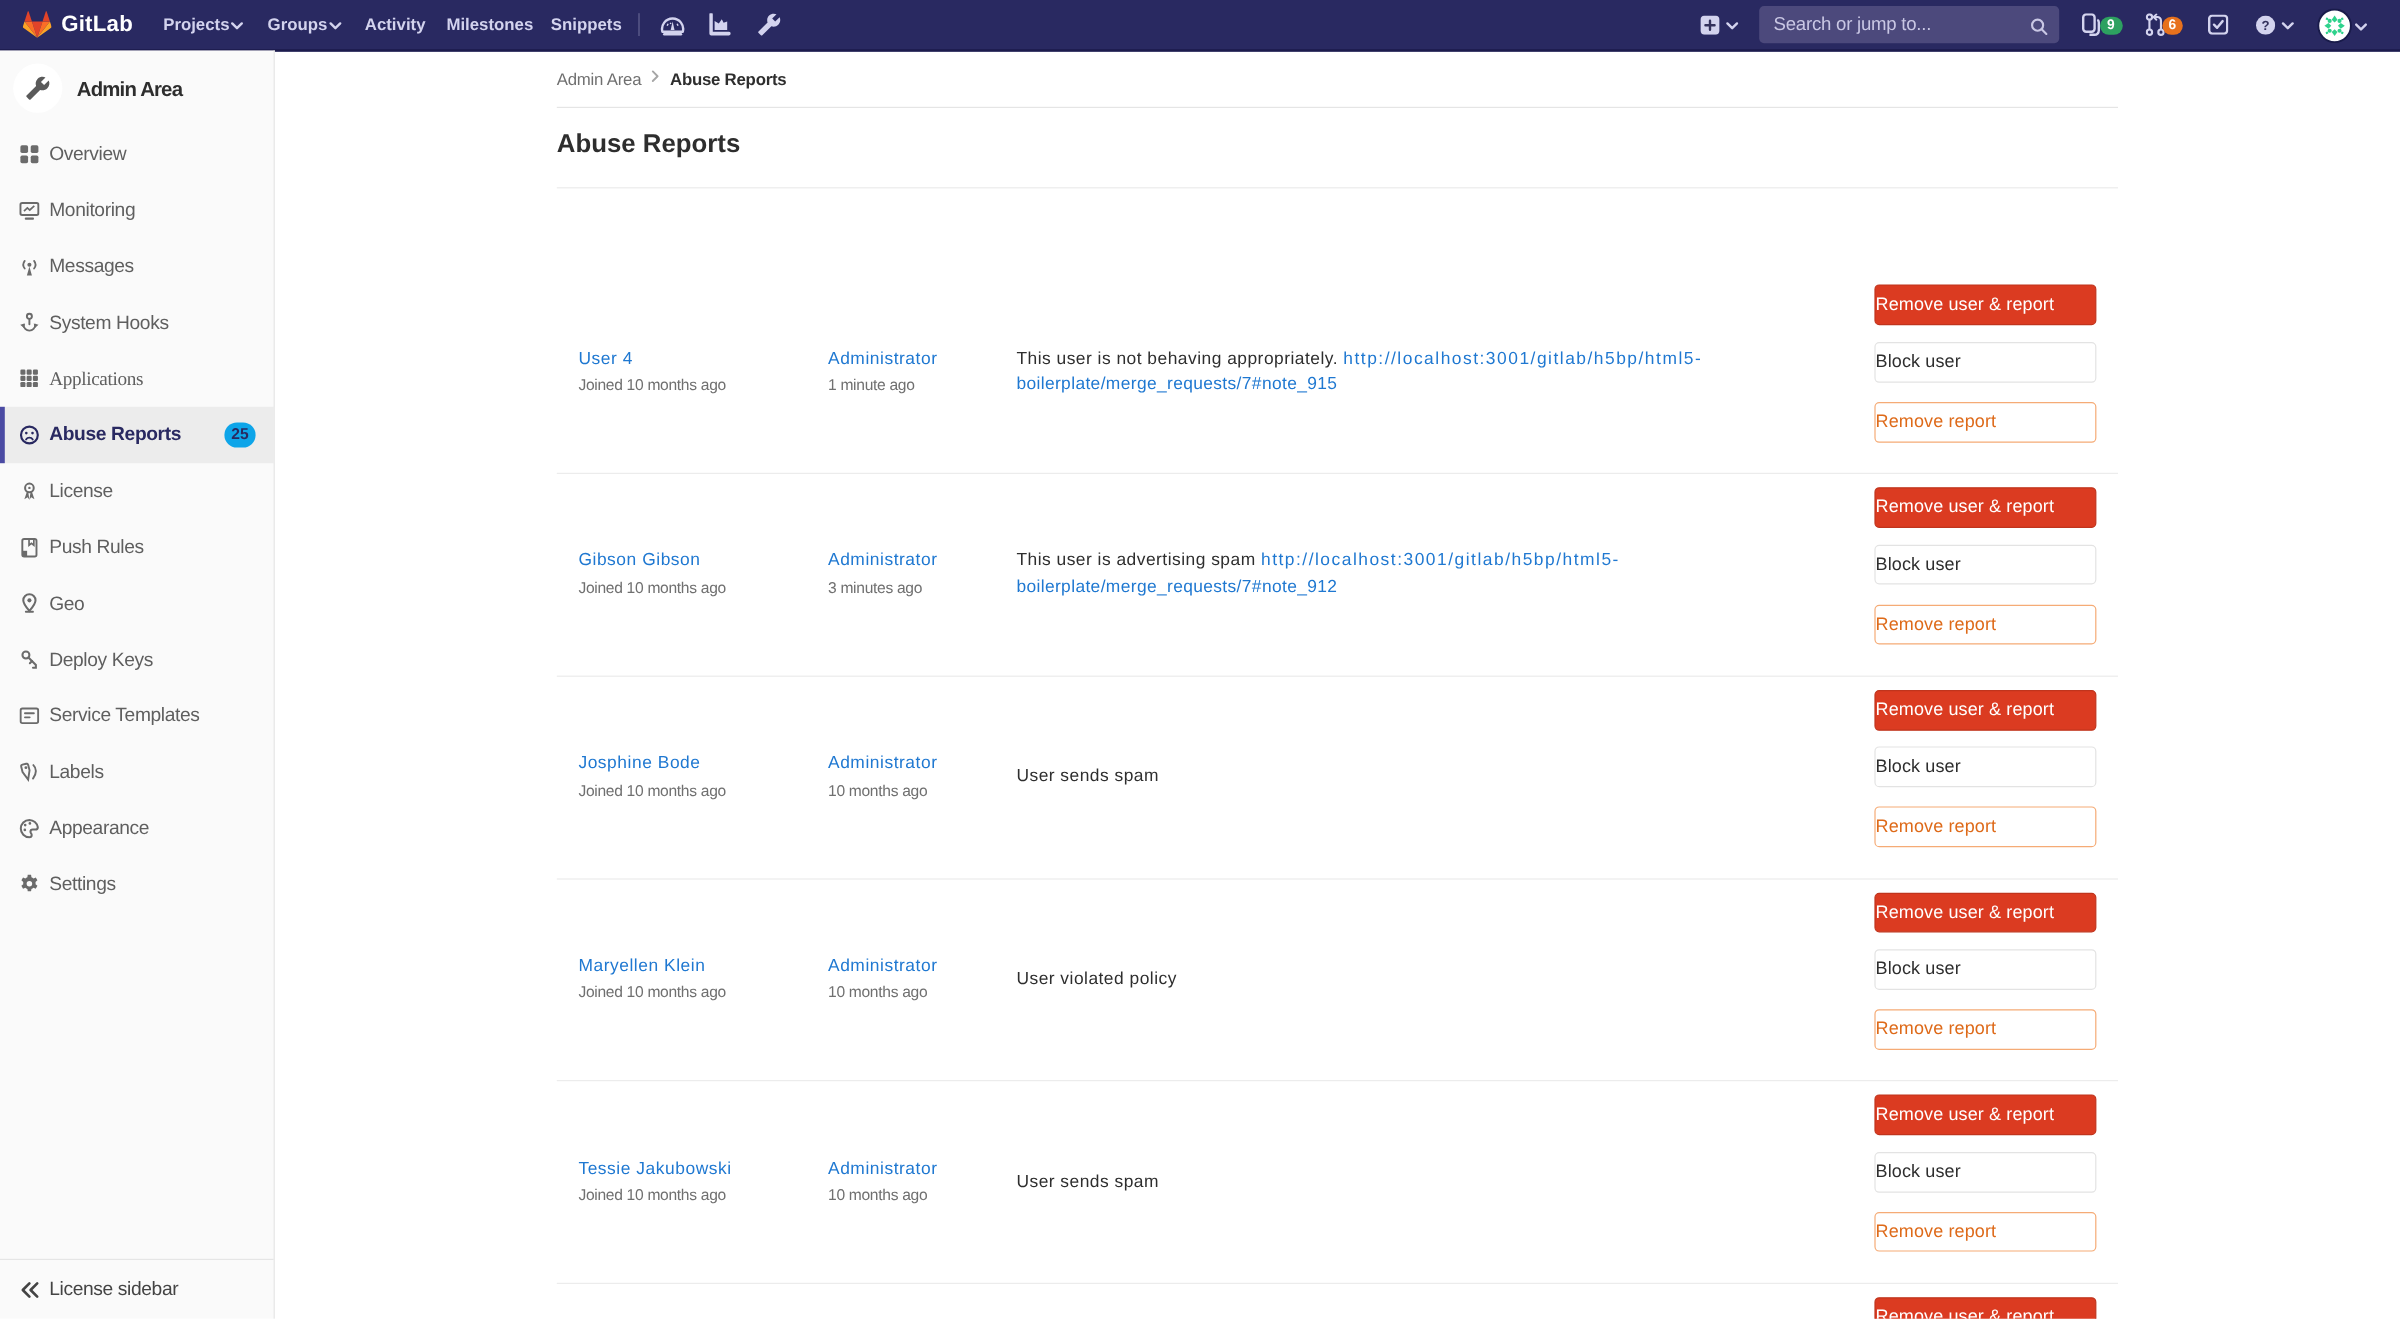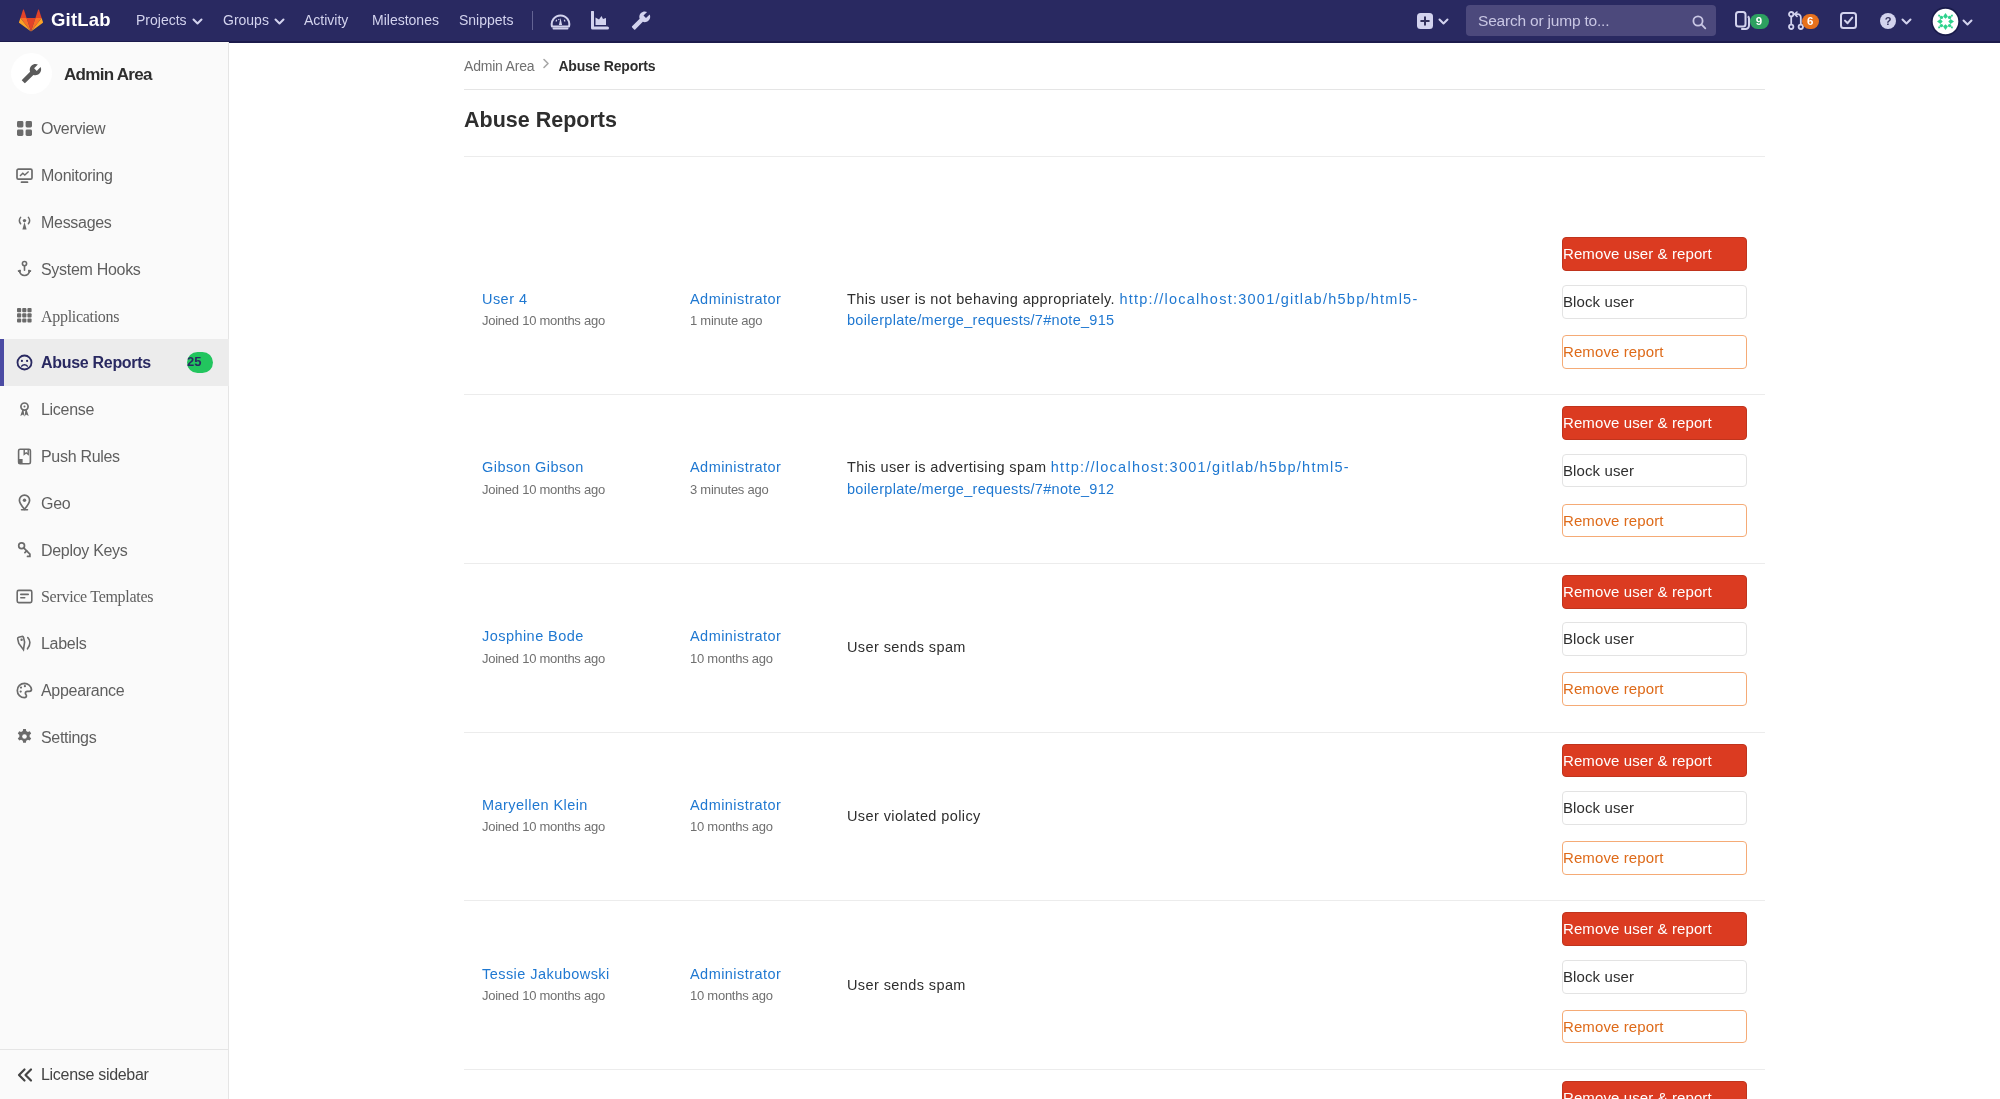--- a/index.html
+++ b/index.html
@@ -6,21 +6,21 @@
   font-family:"Liberation Sans", sans-serif; -webkit-font-smoothing:antialiased; }
 #page { position:relative; width:2000px; height:1099px; overflow:hidden; }
 .abs { position:absolute; }
 
 
 #nav { position:absolute; left:0; top:0; width:2000px; height:43px; box-sizing:border-box;
   background:#292961; border-bottom:2.2px solid #1c1b4c; }
 .brand { position:absolute; left:51px; top:0; height:40px; line-height:40px;
   color:#fff; font-size:18.5px; font-weight:700; letter-spacing:0.2px; }
 .nl { position:absolute; top:0; height:36px; line-height:40px; color:#d3d3ee;
-  font-size:14px; }
+  font-size:14px;font-weight:bold; }
 #search { position:absolute; left:1466px; top:4.5px; width:250px; height:31.5px;
   background:#4c497c; border-radius:4px; }
 #search span { position:absolute; left:12px; top:0; line-height:31px; font-size:15.5px; letter-spacing:-0.2px;
   color:#c9c7e4; }
 .pill { position:absolute; top:13.8px; height:15.6px; border-radius:8px; color:#fff;
   font-size:11.5px; font-weight:700; text-align:center; line-height:15.6px; }
 .navdiv { position:absolute; left:532px; top:11px; width:1px; height:19px;
   background:rgba(210,210,240,0.35); }
 
 
@@ -28,21 +28,21 @@
   background:#fafafa; border-right:1px solid #e5e5e5; }
 #sidecircle { position:absolute; left:11px; top:11px; width:41px; height:41px;
   border-radius:50%; background:#fff; }
 #sidetitle { position:absolute; left:64px; top:22px; font-size:17px; letter-spacing:-0.7px; font-weight:700;
   color:#2e2e2e; line-height:22px; }
 .sicon { position:absolute; left:16px; width:17px; height:17px; }
 .slabel { position:absolute; left:41px; font-size:16px; letter-spacing:-0.3px; line-height:22px; }
 .sactive { position:absolute; left:0; width:229px; height:46.8px;
   background:#ececec; border-left:4px solid #4b4ba3; }
 .sbadge { position:absolute; left:187px; width:26px; height:20.5px; border-radius:10.5px;
-  background:#22c55e; color:#292961; font-size:13px; font-weight:700; 
+  background:#0ea5e9; color:#292961; font-size:13px; font-weight:700; text-align:center;
   line-height:20.5px; }
 #collapse-line { position:absolute; left:0; top:1049px; width:228px; height:1px;
   background:#e5e5e5; }
 #collapse-label { position:absolute; left:41px; top:1064px; font-size:16px; letter-spacing:-0.3px;
   color:#444; line-height:22px; }
 
 
 #crumbbar { position:absolute; left:464px; top:42px; width:1301px; height:48px;
   border-bottom:1px solid #e5e5e5; line-height:48px; font-size:14px; letter-spacing:-0.2px; color:#707070; }
 #crumbbar b { color:#2e2e2e; font-weight:600; }
@@ -275,21 +275,21 @@
     <div class="slabel" style="top:539.6px;color:#5f5f5f;">Deploy Keys</div>
 <div class="sicon" style="top:587.9px"><svg width="17" height="17" viewBox="0 0 17 17">
         <g fill="none" stroke="#6b6b6b" stroke-width="1.6">
           <rect x="1.2" y="2.4" width="14.6" height="12.2" rx="1.5"></rect>
         </g>
         <g fill="#6b6b6b">
           <rect x="4" y="5.6" width="9" height="1.6" rx="0.8"></rect>
           <rect x="4" y="9" width="5.5" height="1.6" rx="0.8"></rect>
         </g>
       </svg></div>
-    <div class="slabel" style="top:586.4px;color:#5f5f5f;font-family:Liberation Serif, serif;">Service Templates</div>
+    <div class="slabel" style="top:586.4px;color:#5f5f5f;">Service Templates</div>
 <div class="sicon" style="top:634.7px"><svg width="17" height="17" viewBox="0 0 17 17">
         <g fill="none" stroke="#6b6b6b" stroke-width="1.6">
           <path d="M4.2 1.6h3.2c.8 0 1.4.6 1.4 1.4v4.6l-3 7.2-3-7.2V3c0-.8.6-1.4 1.4-1.4z" transform="rotate(-14 6 8)"></path>
           <path d="M11.8 2.6c1.3 1.2 2.1 3 2.1 5 0 2.3-1.1 4.6-2.4 6.2" stroke-linecap="round"></path>
         </g>
         <circle cx="5.6" cy="4.7" r="1.2" fill="#6b6b6b"></circle>
       </svg></div>
     <div class="slabel" style="top:633.2px;color:#5f5f5f;">Labels</div>
 <div class="sicon" style="top:681.5px"><svg width="17" height="17" viewBox="0 0 17 17">
         <path d="M8.5 1.3a7.2 7.2 0 1 0 0 14.4c1.1 0 1.9-.8 1.9-1.9 0-.5-.2-1-.5-1.3-.3-.4-.5-.8-.5-1.3 0-1 .8-1.9 1.9-1.9h2.2c1.1 0 2-.9 2-2A7.3 7.3 0 0 0 8.5 1.3z" fill="none" stroke="#6b6b6b" stroke-width="1.7"></path>

